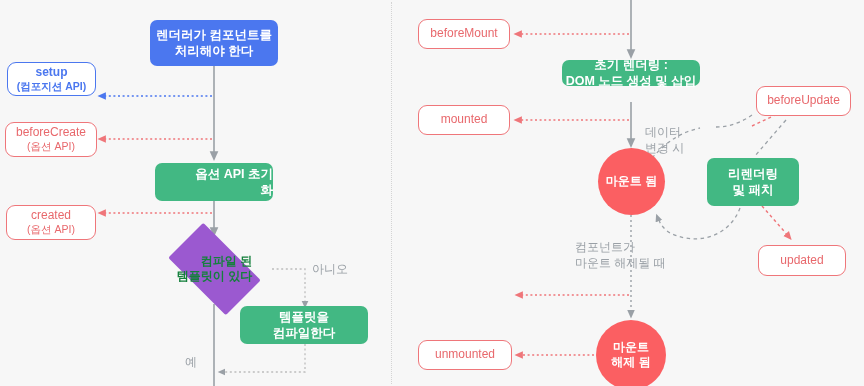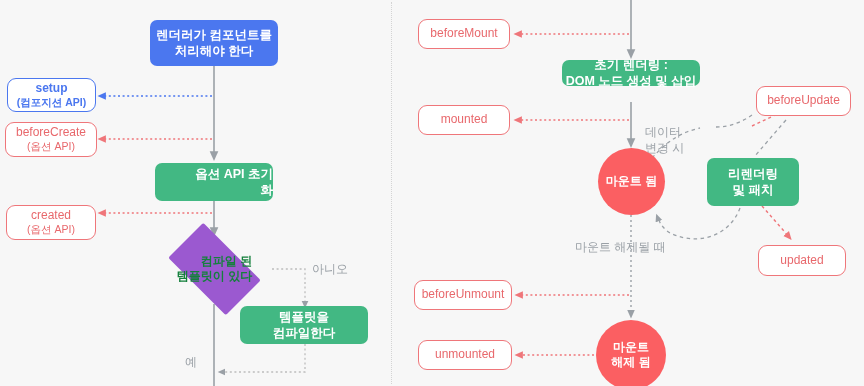--- a/index.html
+++ b/index.html
@@ -160,21 +160,21 @@
     </g>
   </svg>
 
   <div class="divider" style="left:391px;"></div>
 
   <div class="node n-blue" style="left:150px;top:20px;width:128px;height:46px;">
     <span>렌더러가 컴포넌트를</span>
     <span>처리해야 한다</span>
   </div>
 
-  <div class="node n-oblue" style="left:7px;top:78px;width:89px;height:34px;">
+  <div class="node n-oblue" style="left:7px;top:62px;width:89px;height:34px;">
     <span>setup</span>
     <span class="sub">(컴포지션 API)</span>
   </div>
 
   <div class="node n-ored" style="left:5px;top:122px;width:92px;height:35px;">
     <span>beforeCreate</span>
     <span class="sub">(옵션 API)</span>
   </div>
 
   <div class="node n-green" style="left:155px;top:163px;width:118px;height:38px;padding-left:29px;">
@@ -232,26 +232,24 @@
   <div class="node n-green" style="left:707px;top:158px;width:92px;height:48px;">
     <span>리렌더링</span>
     <span>및 패치</span>
   </div>
 
   <div class="node n-ored" style="left:758px;top:245px;width:88px;height:31px;">
     <span>updated</span>
   </div>
 
   <div class="lbl" style="left:575px;top:240px;width:112px;">
+    <div>컴포넌트가</div>
     <div>마운트 해제될 때</div>
   </div>
 
-  <div class="node n-ored" style="left:414px;top:280px;width:98px;height:30px;">
-    <span>beforeUnmount</span>
-  </div>
 
   <div class="node n-ored" style="left:418px;top:340px;width:94px;height:30px;">
     <span>unmounted</span>
   </div>
 
   <div class="node n-circle" style="left:596px;top:320px;width:70px;height:70px;">
     <span>마운트</span>
     <span>해제 됨</span>
   </div>
 

